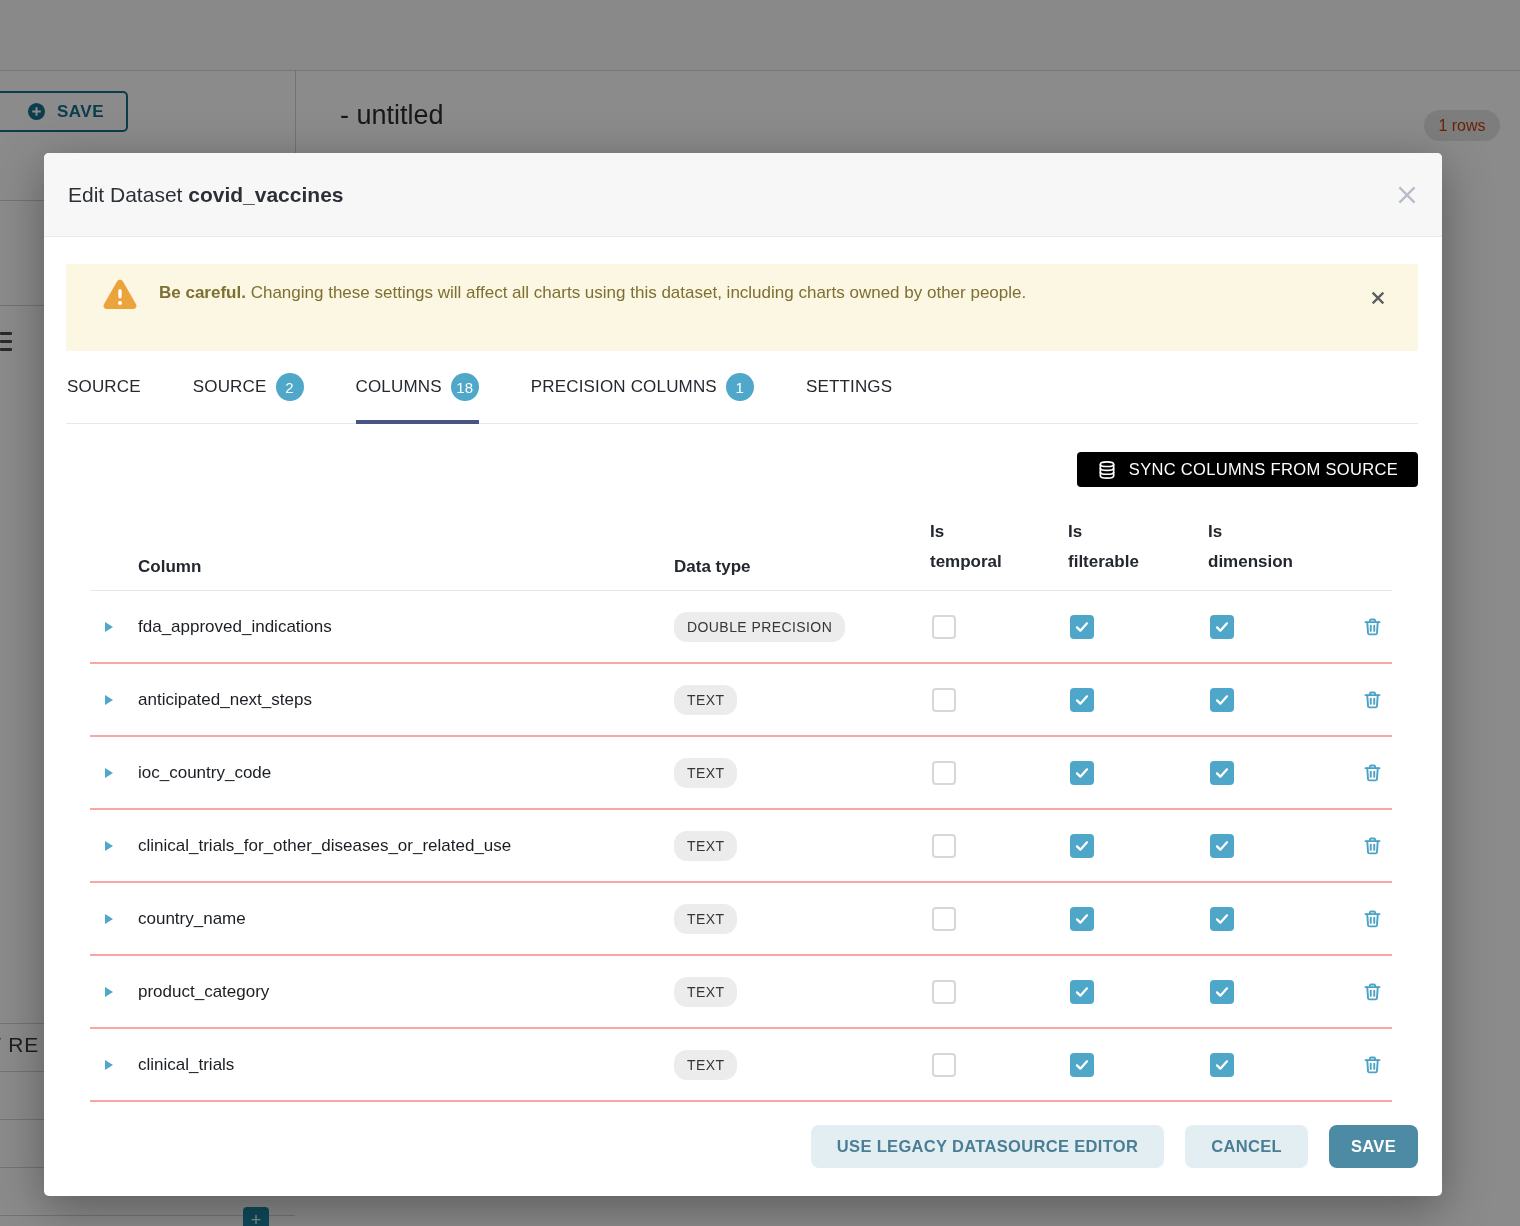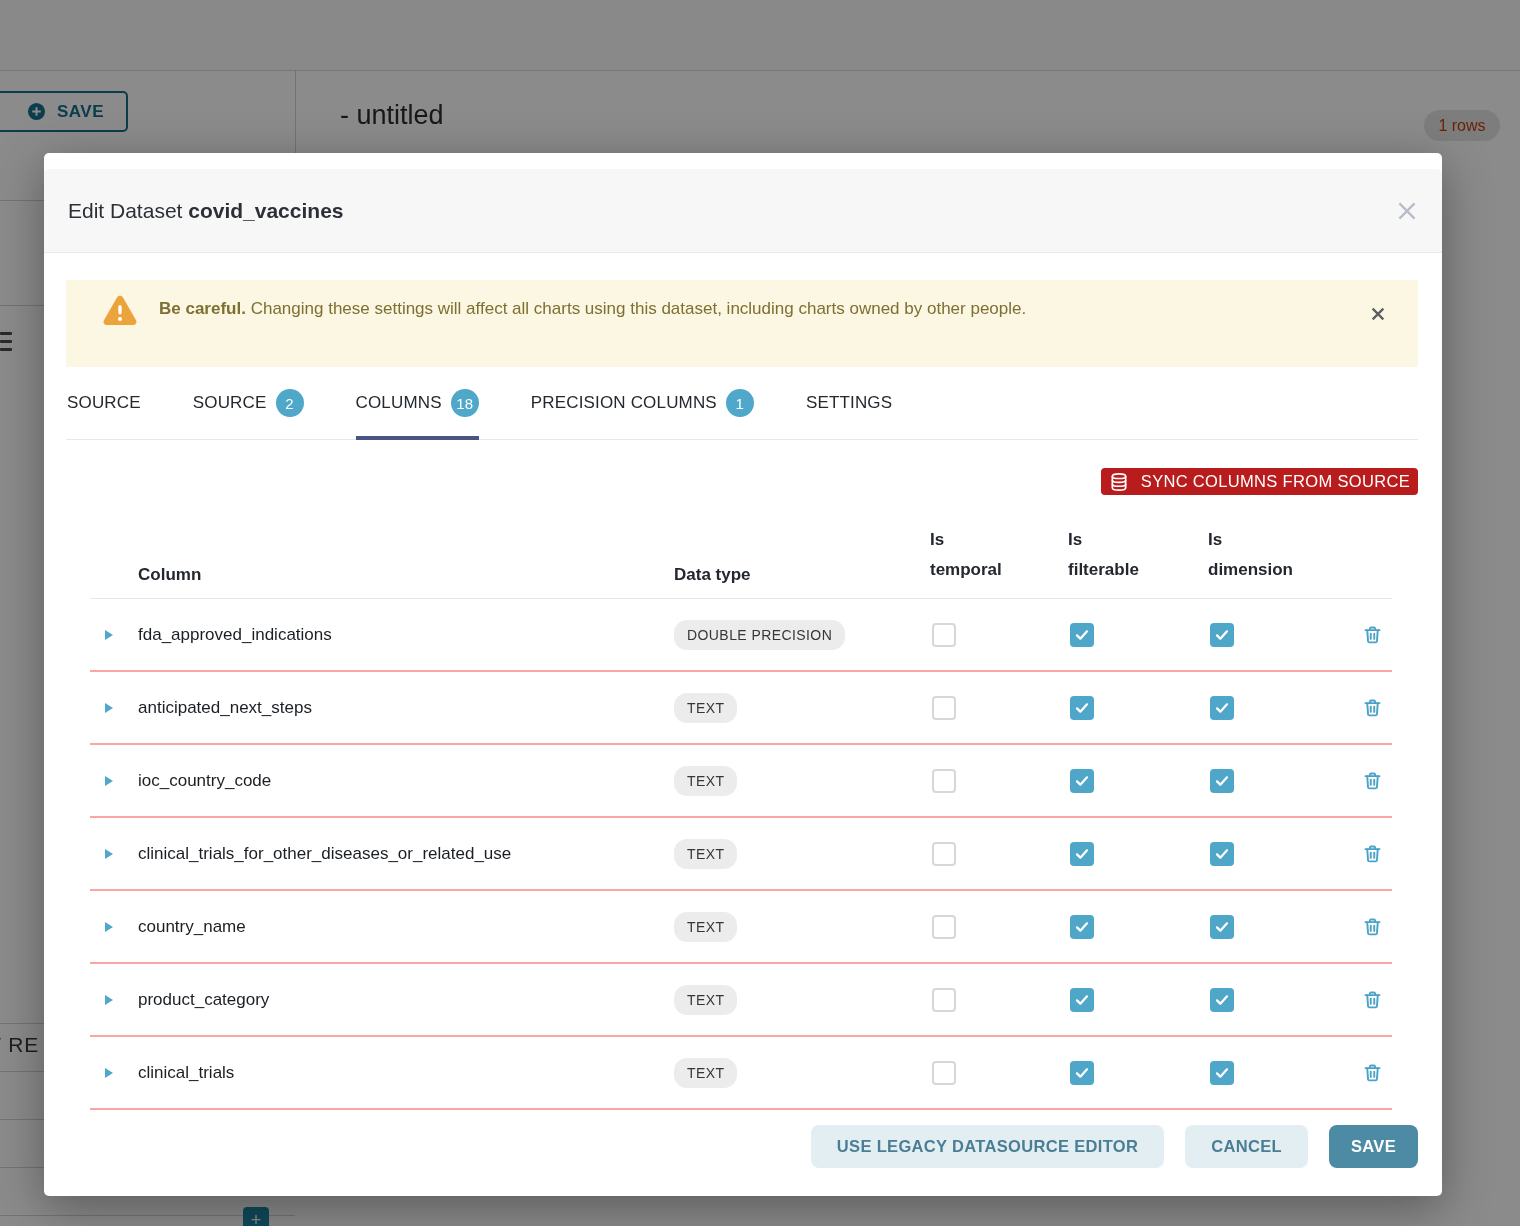--- a/index.html
+++ b/index.html
@@ -20,42 +20,42 @@
   .bg-dashes i{display:block;width:12px;height:3px;background:#4c4c4c;margin-bottom:5px;border-radius:1px;}
   .bg-partial-text{position:absolute;left:-19px;top:1033px;font-size:21px;color:#35393d;letter-spacing:.04em;}
   .bg-add-btn{position:absolute;left:243px;top:1207px;width:26px;height:26px;background:#1d89a6;border-radius:4px;
     color:#fff;font-size:18px;display:flex;align-items:center;justify-content:center;}
   .overlay{position:absolute;inset:0;background:rgba(0,0,0,0.455);z-index:5;}
 
   
   .modal{position:absolute;left:44px;top:153px;width:1398px;height:1043px;background:#fff;border-radius:5px;
     box-shadow:0 12px 48px rgba(0,0,0,.35);z-index:10;}
   .modal-header{height:84px;background:#f7f7f8;border-bottom:1px solid #e9e9ec;border-radius:5px 5px 0 0;
-    display:flex;align-items:center;padding:0 22px 0 24px;box-sizing:border-box;margin-top:16px;}
+    display:flex;align-items:center;padding:0 22px 0 24px;box-sizing:border-box;}
   .modal-title{font-size:21px;color:#2c3036;}
   .modal-title b{font-weight:700;}
   .modal-close{margin-left:auto;color:#b7bdc9;cursor:pointer;display:flex;}
   .modal-body{padding:0 24px 0 22px;}
 
   .banner{position:relative;margin-top:27px;height:87px;background:#fbf7e2;box-sizing:border-box;display:flex;}
   .banner-icon{margin:14px 0 0 36px;flex:none;}
   .banner-text{margin:12px 90px 0 21px;font-size:17px;line-height:33px;color:#7e6f33;}
   .banner-text b{font-weight:700;}
   .banner-close{position:absolute;right:32px;top:26px;color:#5a5d63;cursor:pointer;}
 
   .tabs{display:flex;gap:52px;height:72px;align-items:center;border-bottom:1px solid #e8e8e8;padding-left:1px;}
   .tab{position:relative;display:flex;align-items:center;gap:9px;height:100%;font-size:17px;color:#24292f;
     letter-spacing:.01em;cursor:pointer;}
   .tab .badge{min-width:28px;height:28px;border-radius:15px;background:#4fa8c9;color:#fff;font-size:15px;
     display:flex;align-items:center;justify-content:center;padding:0 4px;box-sizing:border-box;}
   .tab.active::after{content:"";position:absolute;left:0;right:0;bottom:-1px;height:4px;background:#4b5381;}
 
   .sync-row{display:flex;justify-content:flex-end;margin-top:28px;}
-  .sync-btn{height:27px;background:#b91c1c;border:none;border-radius:4px;color:#fff;font-size:16.5px;font-weight:500;
-    letter-spacing:.02em;display:flex;align-items:center;gap:12px;padding:0 8px;cursor:pointer;font-family:inherit;}
+  .sync-btn{height:35px;background:#000000;border:none;border-radius:4px;color:#fff;font-size:16.5px;font-weight:500;
+    letter-spacing:.02em;display:flex;align-items:center;gap:12px;padding:0 20px;cursor:pointer;font-family:inherit;}
 
   .coltable{margin:0 26px 0 24px;}
   .thead{display:flex;align-items:flex-end;padding:30px 0 13px;border-bottom:1px solid #e8e8e8;
     font-size:17px;font-weight:600;color:#23272e;}
   .pre{white-space:pre-line;line-height:30px;}
   .cell{box-sizing:border-box;}
   .c-caret{width:48px;flex:none;padding-left:15px;}
   .c-name{width:536px;flex:none;}
   .c-type{width:256px;flex:none;}
   .c-temporal{width:138px;flex:none;padding-left:2px;}

